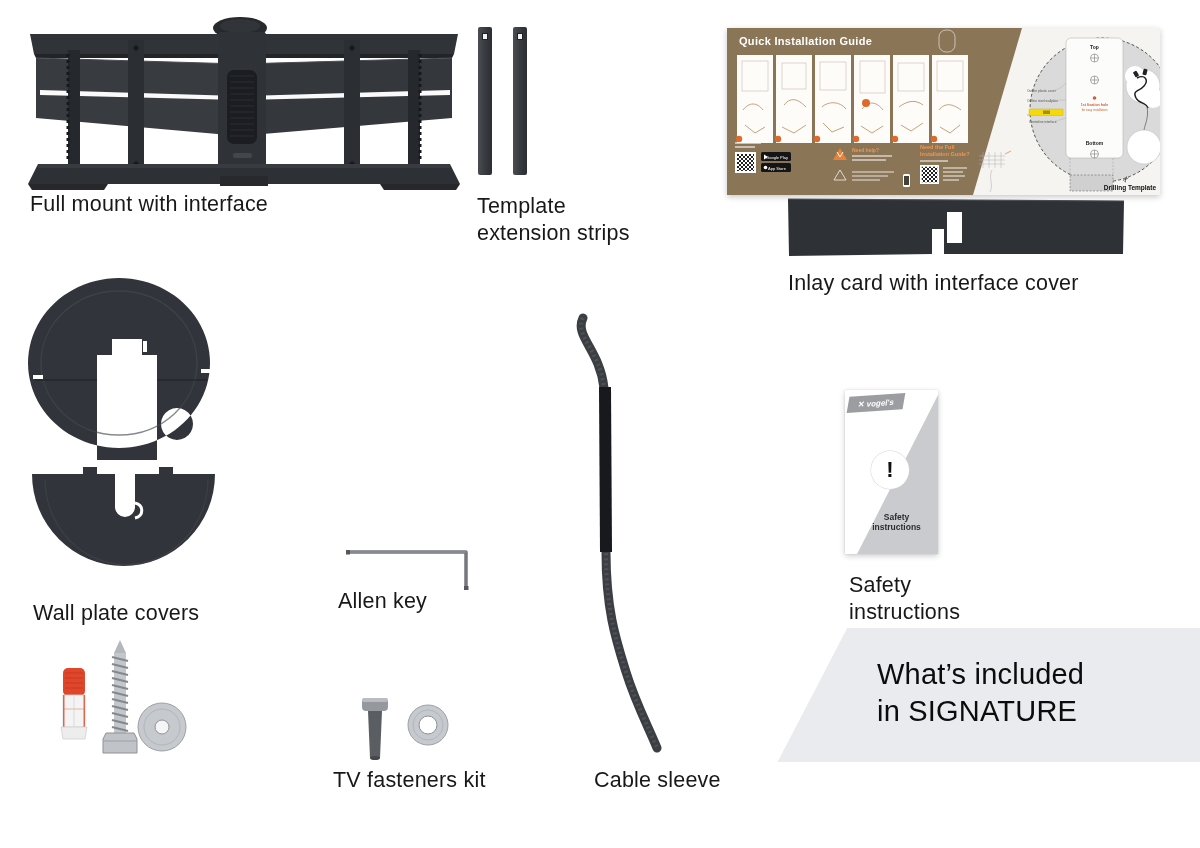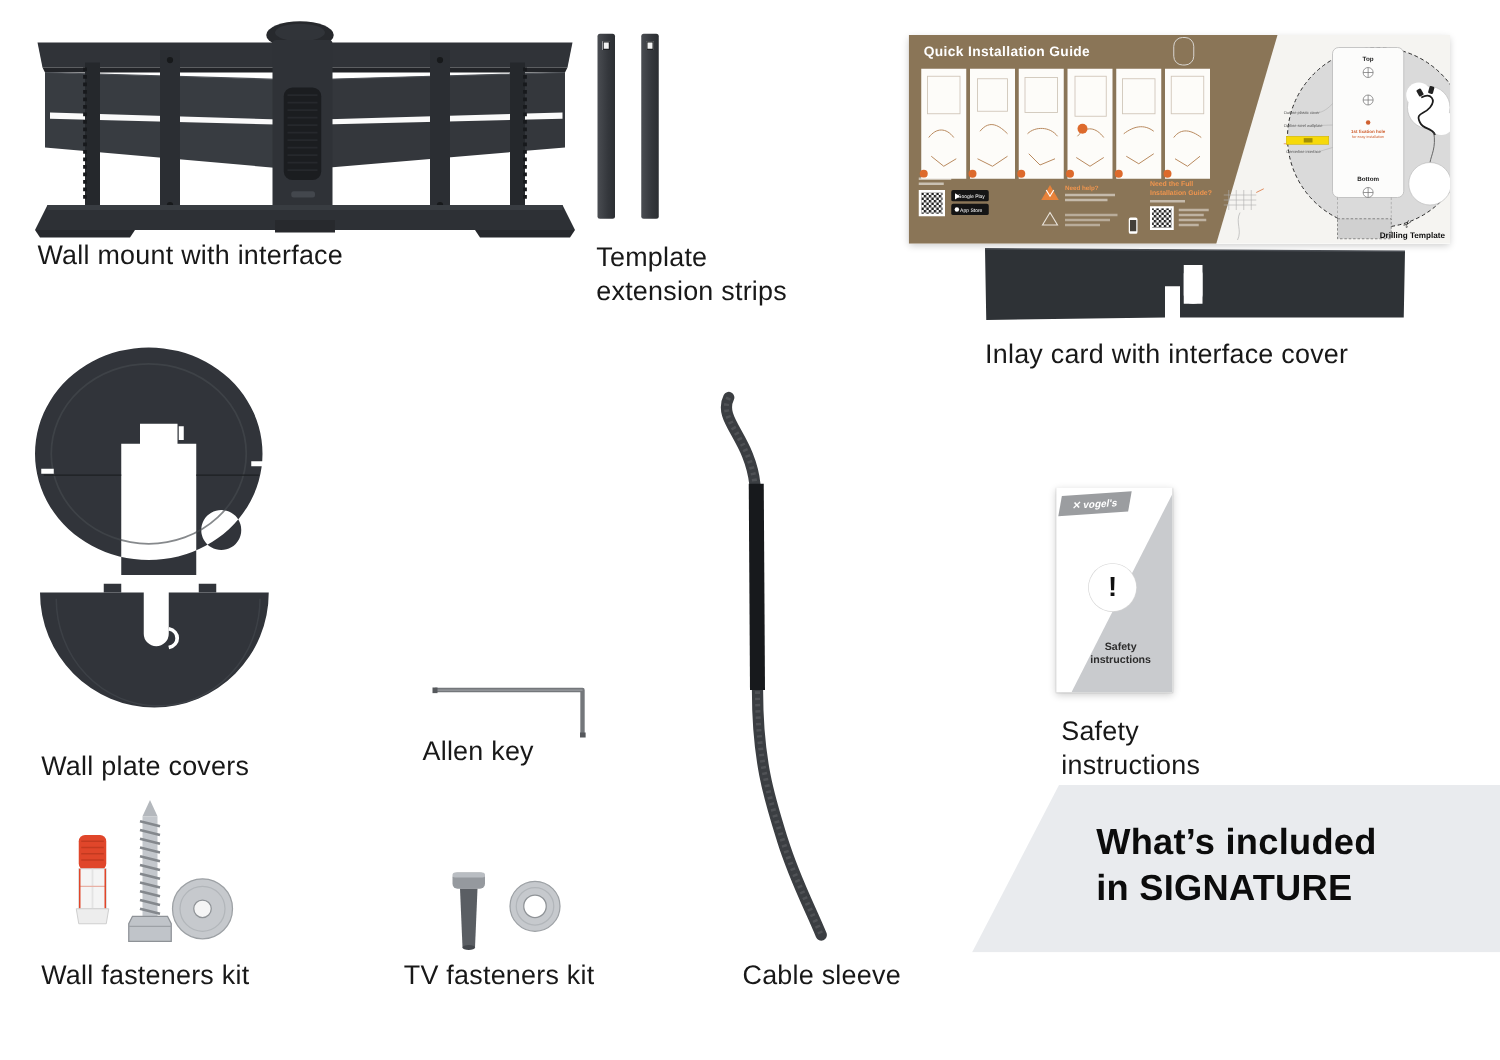--- a/index.html
+++ b/index.html
@@ -20,21 +20,21 @@
                  transform:rotate(-4deg) skewX(-14deg);display:flex;align-items:center;justify-content:center;
                  gap:2px;color:#fff;font-size:8px;font-weight:bold;}
   .safety-circle{position:absolute;left:26px;top:61px;width:38px;height:38px;border-radius:50%;background:#fff;
                  display:flex;align-items:center;justify-content:center;font-weight:bold;font-size:22px;
                  color:#101010;box-shadow:0 0 0 .5px #d5d5d5;}
   .safety-text{position:absolute;left:14px;right:4px;top:122px;text-align:center;font-size:8.5px;
                font-weight:bold;color:#2d2d2d;line-height:1.2;}
   
   .included-band{position:absolute;left:0;top:628px;width:1200px;height:134px;background:#e9ebee;
                  clip-path:polygon(70.6% 0,100% 0,100% 100%,64.8% 100%);}
-  .included-text{position:absolute;left:877px;top:656px;font-size:29px;font-weight:700;color:#0c0c0c;
+  .included-text{position:absolute;left:877px;top:656px;font-size:29px;font-weight:400;color:#0c0c0c;
                  line-height:37px;letter-spacing:.2px;}
   svg text{font-family:"Liberation Sans",sans-serif;}
 </style>
 </head>
 <body>
 
 <div id="canvas">
 
   <svg class="abs" style="left:24px;top:14px" width="440" height="178" viewBox="0 0 440 178">
     <ellipse cx="216" cy="14" rx="27" ry="11" fill="#27292d"></ellipse>
@@ -59,21 +59,21 @@
     <rect x="194" y="18" width="48" height="144" rx="3" fill="#2f3237"></rect>
     <rect x="203" y="56" width="30" height="74" rx="7" fill="#1b1d20"></rect>
     <path d="M206,62 h24 M206,68 h24 M206,74 h24 M206,80 h24 M206,86 h24 M206,92 h24 M206,98 h24 M206,104 h24 M206,110 h24 M206,116 h24 M206,122 h24" stroke="#26282c" stroke-width="1.4" fill="none"></path>
     <rect x="209" y="139" width="19" height="5" rx="2" fill="#43474d"></rect>
     <polygon points="14,150 426,150 436,170 4,170" fill="#2d3035"></polygon>
     <polygon points="14,150 426,150 426,154 14,154" fill="#383c41"></polygon>
     <polygon points="4,170 84,170 80,176 8,176" fill="#26282c"></polygon>
     <polygon points="356,170 436,170 432,176 360,176" fill="#26282c"></polygon>
     <rect x="196" y="162" width="48" height="10" fill="#27292d"></rect>
   </svg>
-  <div class="item-label" style="left:30px;top:191px">Wall mount with interface</div>
+  <div class="item-label" style="left:30px;top:191px">Full mount with interface</div>
 
   <div class="abs" style="left:478px;top:27px;width:49px;height:148px">
     <div class="strip" style="left:0">
         <div class="hole"></div>
       </div>
     <div class="strip" style="left:35px">
         <div class="hole"></div>
       </div>
   </div>
   <div class="item-label" style="left:477px;top:193px">
@@ -298,36 +298,35 @@
       <path d="M82,22 l16,4 M82,29 l16,4 M82,36 l16,4 M82,43 l16,4 M82,50 l16,4 M82,57 l16,4 M82,64 l16,4 M82,71 l16,4 M82,78 l16,4 M82,85 l16,4 M82,92 l16,4" stroke="#84888d" stroke-width="2.2"></path>
       <polygon points="76,98 104,98 107,104 107,118 73,118 73,104" fill="#c0c4c9" stroke="#8e9297" stroke-width="1"></polygon>
       <line x1="73" y1="106" x2="107" y2="106" stroke="#9da1a6" stroke-width="1"></line>
     </g>
     <g>
       <circle cx="132" cy="92" r="24" fill="#c6c9cd" stroke="#9da1a5" stroke-width="1"></circle>
       <circle cx="132" cy="92" r="18" fill="none" stroke="#b2b6ba" stroke-width="1"></circle>
       <circle cx="132" cy="92" r="7" fill="#f5f5f5" stroke="#8f9397" stroke-width="1"></circle>
     </g>
   </svg>
-  <div class="item-label" style="left:33px;top:767px">Wall fasteners kit</div>
 
   <svg class="abs" style="left:355px;top:692px" width="100" height="70" viewBox="0 0 100 70">
     <g>
       <rect x="7" y="6" width="26" height="13" rx="4" fill="#95999e"></rect>
       <rect x="7" y="6" width="26" height="4" rx="2" fill="#b9bdc2"></rect>
       <polygon points="13,19 27,19 25,66 15,66" fill="#5a5e63"></polygon>
       <ellipse cx="20" cy="66" rx="5" ry="2" fill="#44484d"></ellipse>
     </g>
     <g>
       <circle cx="73" cy="33" r="20" fill="#c6c9cd" stroke="#9da1a5" stroke-width="1"></circle>
       <circle cx="73" cy="33" r="15" fill="none" stroke="#b2b6ba" stroke-width="1"></circle>
       <circle cx="73" cy="33" r="9" fill="#ffffff" stroke="#8f9397" stroke-width="1"></circle>
     </g>
   </svg>
-  <div class="item-label" style="left:323px;top:767px">TV fasteners kit</div>
+  <div class="item-label" style="left:333px;top:767px">TV fasteners kit</div>
 
   <div class="included-band"></div>
   <div class="included-text">
     <div>What’s included</div>
     <div>in SIGNATURE</div>
   </div>
 
 </div>
 
 </body></html>

